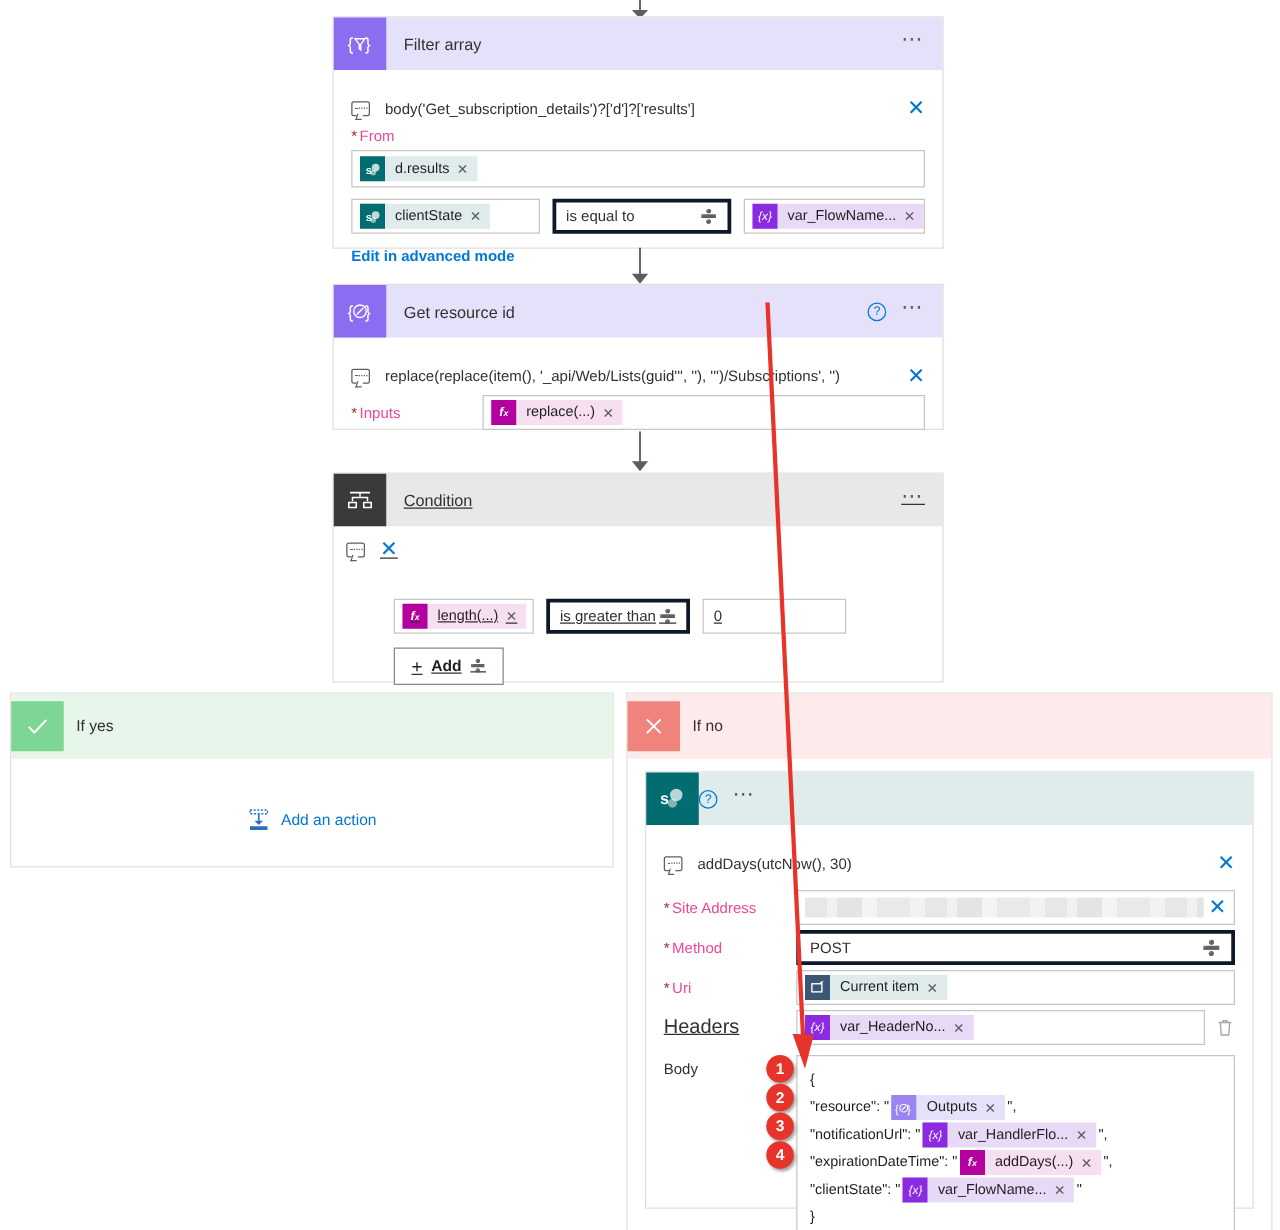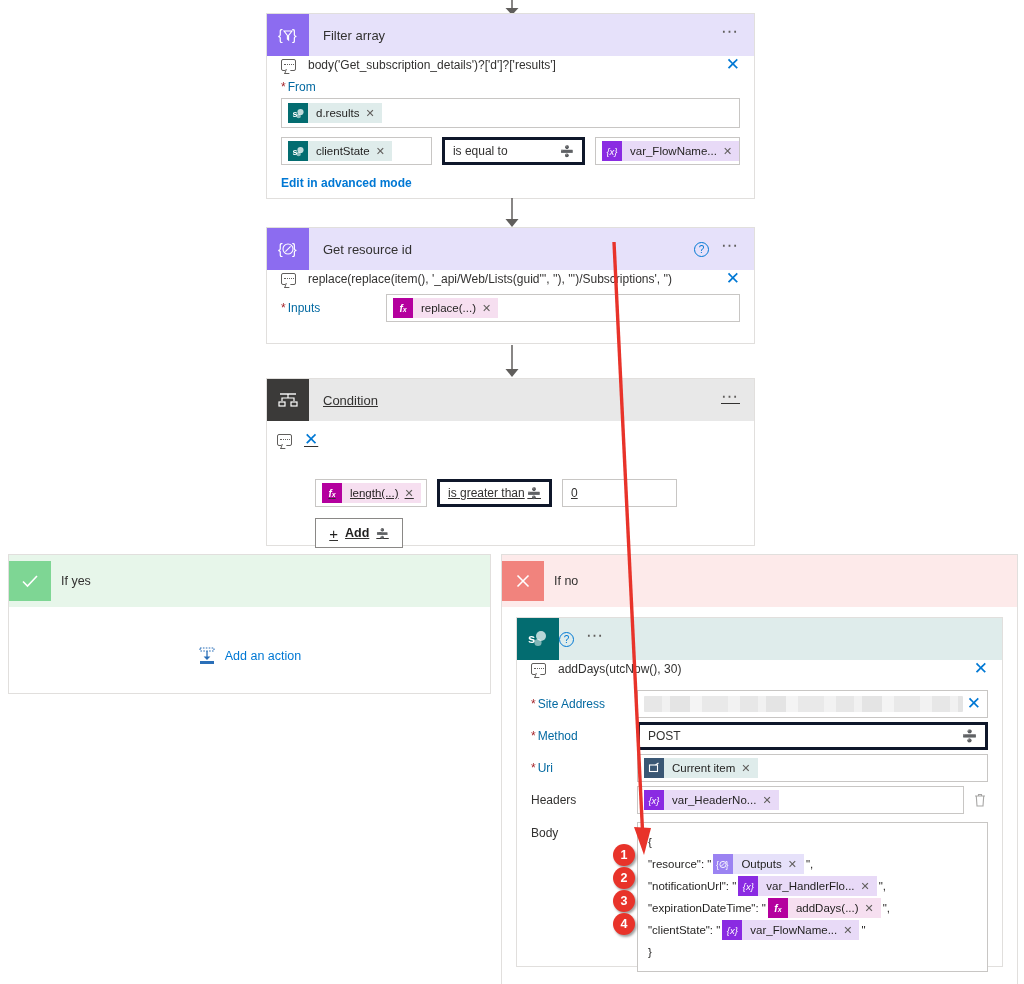--- a/index.html
+++ b/index.html
@@ -30,33 +30,33 @@
   .purple-head { background:#e6e1fa; }
   .purple-ico  { background:#8c6cf0; color:#fff; }
   .gray-head   { background:#e8e8e8; }
   .gray-ico    { background:#3b3a39; color:#fff; }
   .teal-head   { background:#dfeceb; }
   .teal-ico    { background:#036c70; color:#fff; }
 
   .card-body { padding:0 14px 14px 14px; }
 
   
-  .expr-row { display:flex; align-items:center; padding:2px 0 8px 0; }
+  .expr-row { display:flex; align-items:center; padding:24px 0 8px 0; }
   .expr-ico { width:15px; height:12px; border:1.4px solid #605e5c; border-radius:2px;
               position:relative; flex:0 0 15px; margin-right:12px; }
   .expr-ico::before { content:""; position:absolute; left:2px; top:4px; width:10px;
               height:1.4px; border-top:1.4px dotted #605e5c; }
   .expr-ico::after { content:""; position:absolute; left:3px; bottom:-4px; width:4px;
               height:4px; background:#fff; border-left:1.4px solid #605e5c;
               border-bottom:1.4px solid #605e5c; transform:skewX(-18deg); }
   .expr-text { font-size:12px; color:#323130; flex:1 1 auto; }
   .x-close { color:#0078d4; font-size:17px; font-weight:300; cursor:pointer;
              line-height:14px; font-family:"Liberation Sans",sans-serif; }
 
-  .req-label { font-size:12px; color:#0369a1; }
+  .req-label { font-size:12px; color:#ec4899; }
   .req-label::before { content:"*"; color:#a4262c; margin-right:2px; }
 
   .field-box { border:1px solid #c8c6c4; background:#fff; height:28px;
                display:flex; align-items:center; padding:0 6px; }
 
   
   .chip { display:inline-flex; align-items:center; height:20px; font-size:11.5px;
           color:#201f1e; }
   .chip .ci { width:20px; height:20px; flex:0 0 20px; display:flex;
               align-items:center; justify-content:center; font-size:10px; color:#fff; }
@@ -363,21 +363,21 @@
                 <path d="M7.5 3 L10.5 1" stroke="#ffffff" stroke-width="1.1"></path>
               </svg>
             </span>
             <span class="cl">Current item</span>
             <span class="cx">✕</span>
           </span>
         </div>
       </div>
 
       <div style="display:flex; align-items:center; margin-top:4px;">
-        <div style="width:106px;font-size:12px;">Headers</div>
+        <div style="width:106px;font-size:16px;text-decoration:underline;">Headers</div>
         <div class="field-box" style="flex:1 1 auto;">
           <span class="chip chip-purple">
             <span class="ci">
               <span style="font-size:9.5px;font-style:italic;">{x}</span>
             </span>
             <span class="cl">var_HeaderNo...</span>
             <span class="cx">✕</span>
           </span>
         </div>
         <svg class="trash" viewBox="0 0 16 16">

